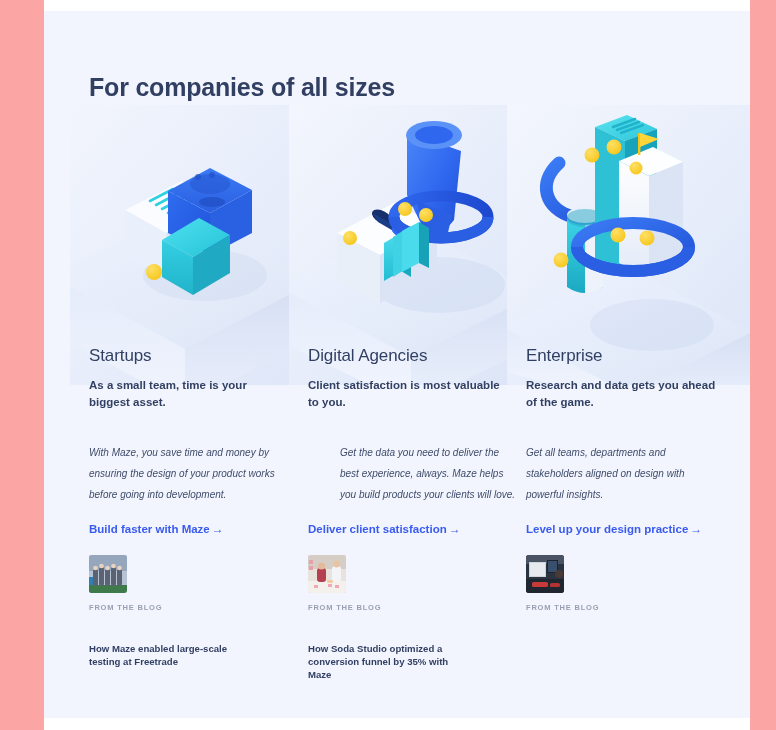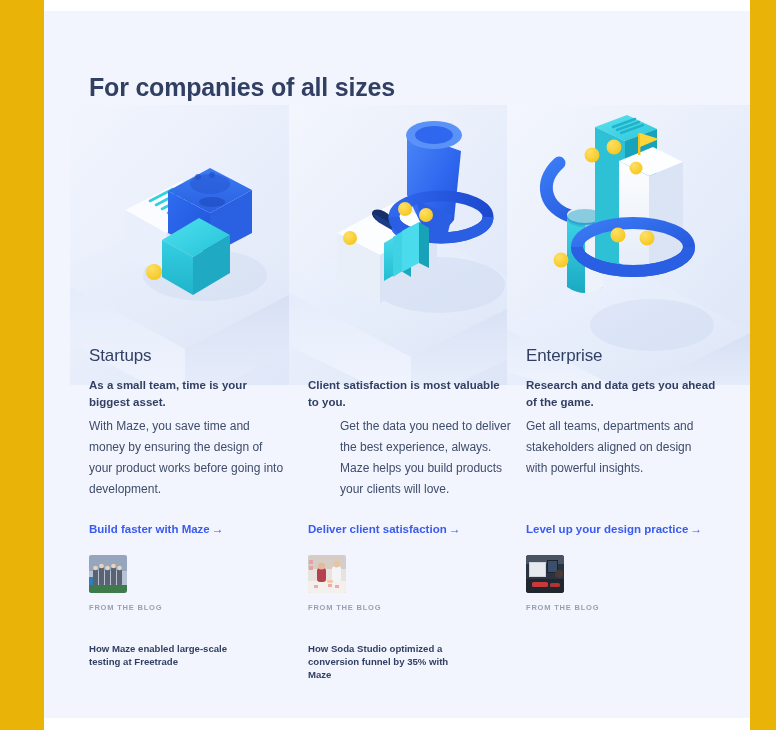--- a/index.html
+++ b/index.html
@@ -10,21 +10,21 @@
     height: 730px;
     overflow: hidden;
     background: #131519;
     font-family: "Liberation Sans", sans-serif;
   }
 
   .page-frame {
     position: absolute;
     left: 0; top: 0;
     width: 776px; height: 730px;
-    background: #eab308;
+    background: #fca5a5;
   }
 
   
   .viewport {
     position: absolute;
     left: 44px;
     top: 0;
     width: 706px;
     height: 730px;
     background: #ffffff;
@@ -103,26 +103,27 @@
     font-size: 11.5px;
     font-weight: 700;
     line-height: 17px;
     color: #313f63;
   }
   .col-2 .col-lead { width: 192px; }
 
   .col-body {
     position: absolute;
     left: 0;
-    top: 405px;
+    top: 431px;
     width: 196px;
-    font-size: 12px;
+    font-size: 10px;
     font-weight: 400;
     line-height: 21px;
     color: #3f4c6b;
+    font-style: italic;
   }
   .col-1 .col-body { width: 178px; margin-left: 32px; }
   .col-2 .col-body { width: 190px; }
 
   .col-cta {
     position: absolute;
     left: 0;
     top: 511px;
     font-size: 11.5px;
     font-weight: 700;
@@ -381,20 +382,21 @@
                 <polygon points="113,126 130,117 130,158 113,167" fill="#4adcec"></polygon>
                 <polygon points="130,117 140,123 140,163 130,158" fill="#18a2b8"></polygon>
               </g>
 
               <circle cx="116" cy="104" r="7" fill="url(#d-ball)"></circle>
               <circle cx="137" cy="110" r="7" fill="url(#d-ball)"></circle>
               <circle cx="61" cy="133" r="7" fill="url(#d-ball)"></circle>
             </svg>
           </div>
 
+          <h3 class="col-head">Digital Agencies</h3>
           <p class="col-lead">Client satisfaction is most valuable to you.</p>
           <p class="col-body">Get the data you need to deliver the best experience, always. Maze helps you build products your clients will love.</p>
 
           <a class="col-cta" href="#">
             <span>Deliver client satisfaction</span><span class="arrow">→</span>
           </a>
 
           <a class="blog-card" href="#">
             <span class="blog-thumb">
               <svg width="38" height="38" viewBox="0 0 38 38">

